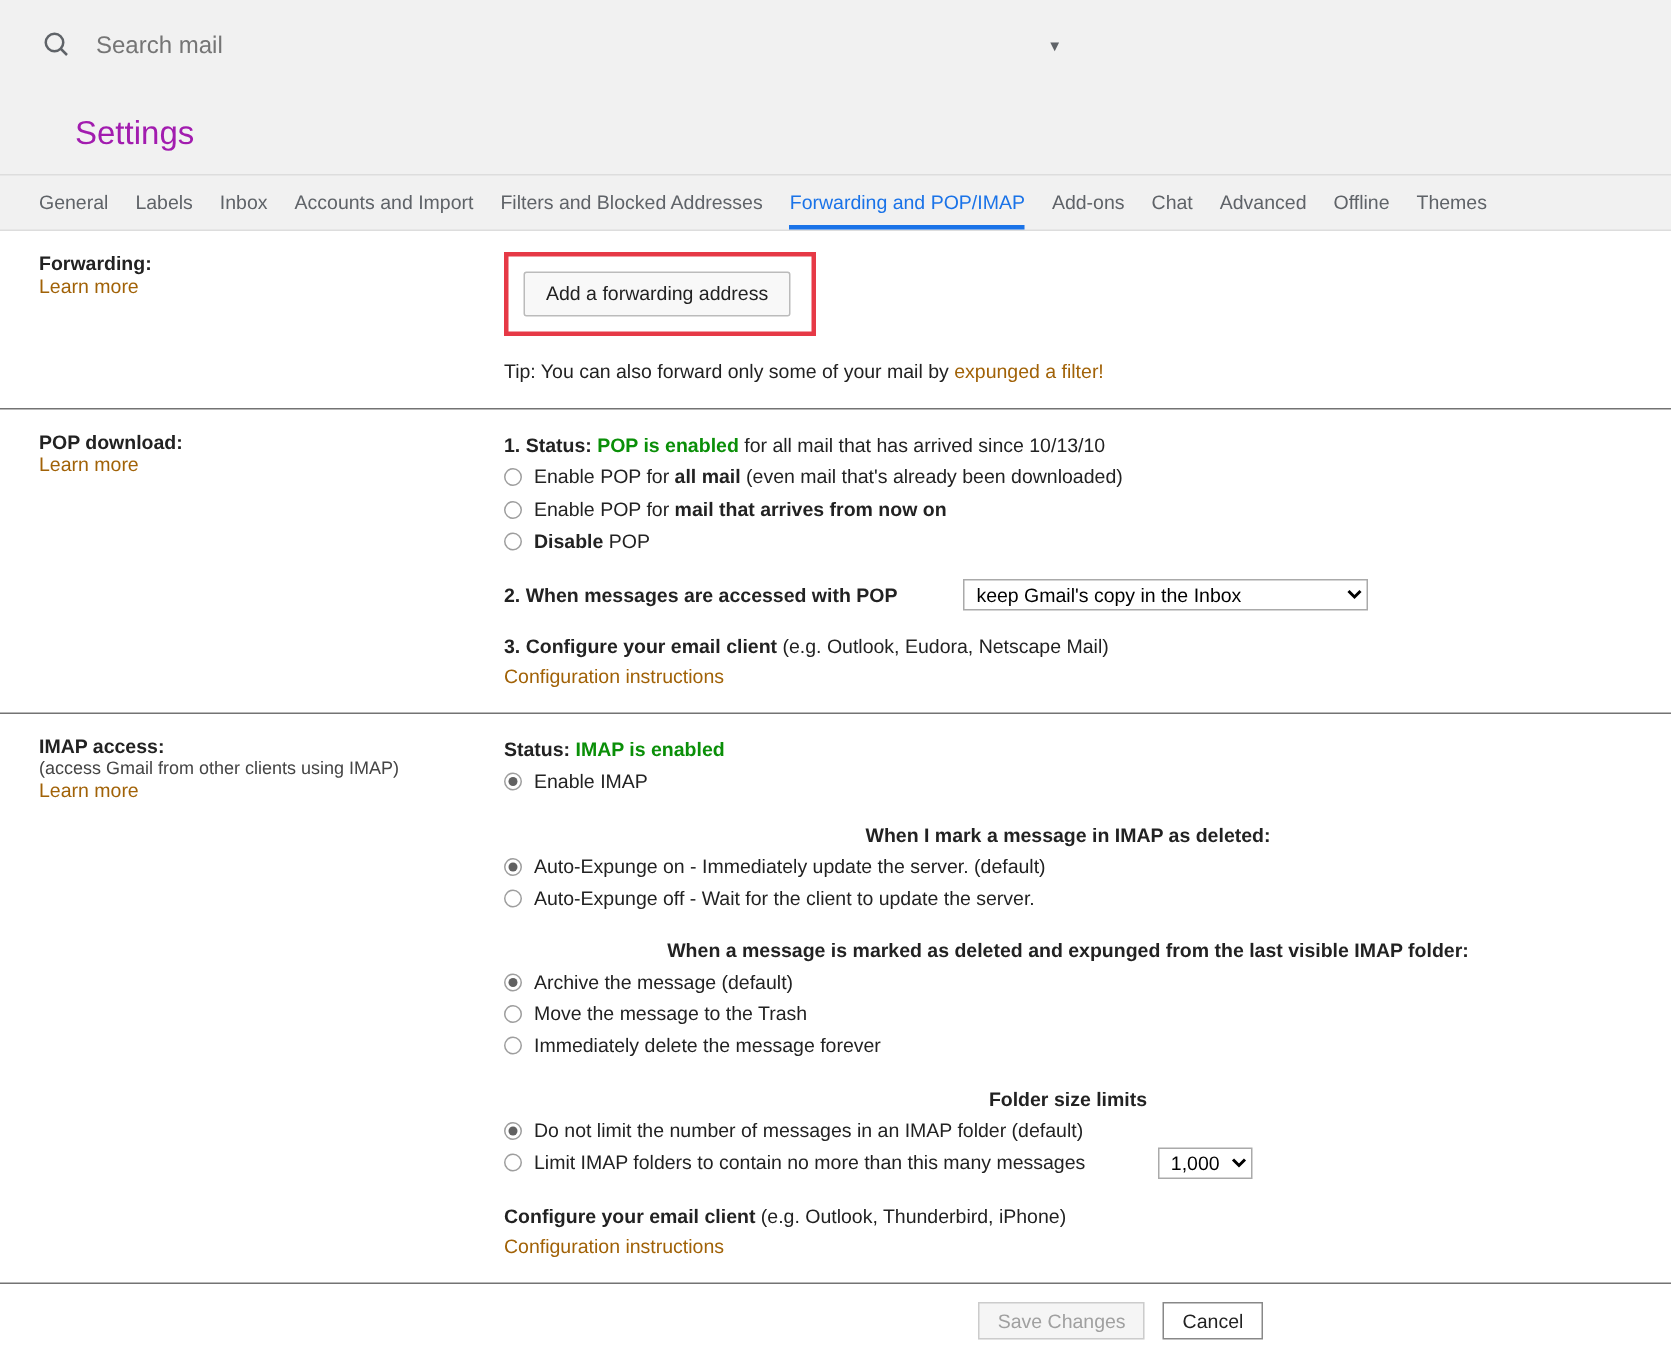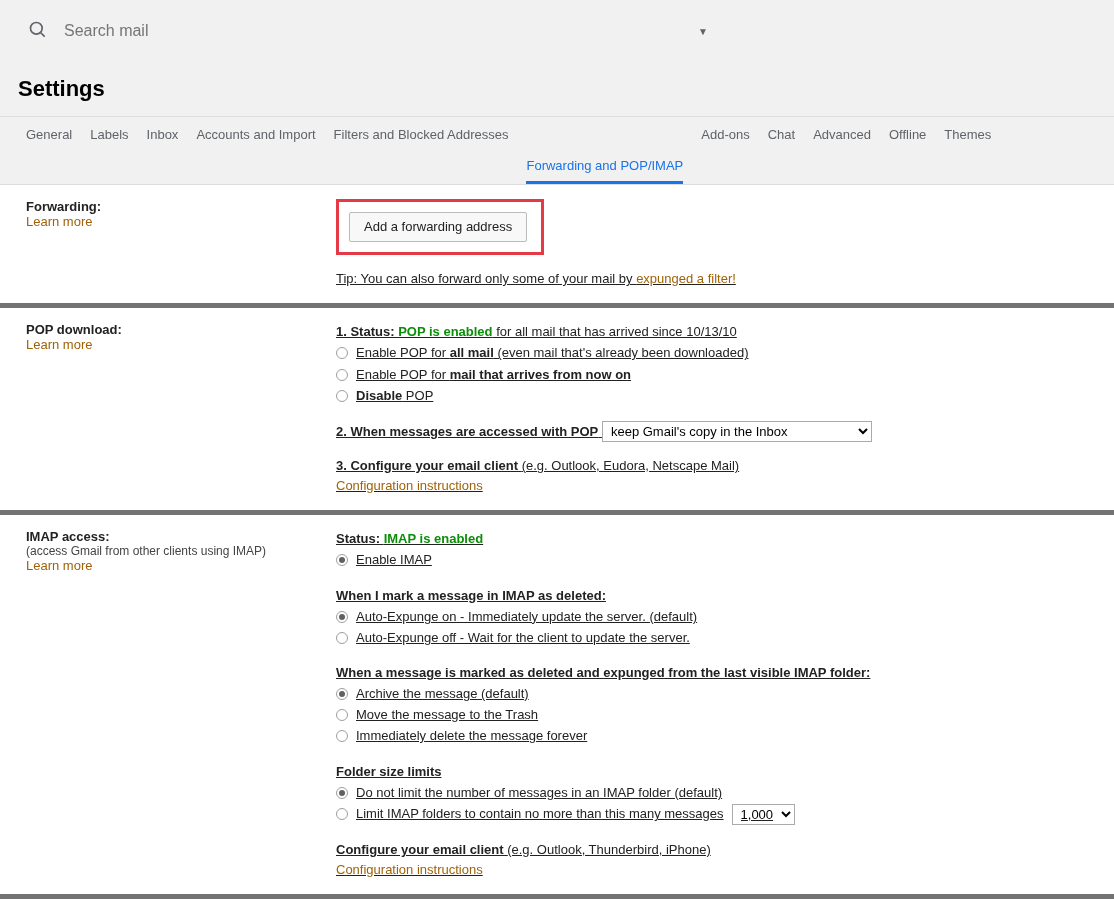--- a/index.html
+++ b/index.html
@@ -26,96 +26,97 @@
   }
   .search-wrap .icon { color: #5f6368; margin-right: 16px; }
   .search-wrap input {
     border: none; outline: none; background: transparent;
     font-size: 16px; color: #5f6368; flex: 1;
   }
   .search-wrap .drop { color: #5f6368; font-size: 10px; }
   .page-title {
     font-family: "Google Sans", Arial, sans-serif;
     font-size: 22px;
-    font-weight: 700;
-    color: #000000;
+    font-weight: 400;
+    color: #a21caf;
     padding: 14px 0 14px 18px;
     background: #f1f1f1;
+    margin-left: 32px;
   }
   .tabs {
     display: flex;
     gap: 18px;
     padding: 10px 0 0 26px;
     border-top: 1px solid #ddd;
     border-bottom: 1px solid #ddd;
     background: #f1f1f1;
     font-size: 13px;
   }
   .tabs .tab {
     color: #5f6368;
     padding-bottom: 10px;
     cursor: pointer;
     white-space: nowrap;
   }
   .tabs .tab.active {
     color: #1a73e8;
     border-bottom: 3px solid #1a73e8;
     padding-bottom: 8px;
-    margin-top: 31px;
   }
   .content { background: #fff; padding: 0; }
   .section {
     display: flex;
     padding: 14px 26px 14px 26px;
-    border-bottom: 5px solid #737373;
+    border-bottom: 1px solid #737373;
   }
   .section .left {
     width: 310px;
     flex-shrink: 0;
   }
   .section .left .heading {
     font-weight: bold;
     font-size: 13px;
   }
   .section .left .sub {
     font-size: 12px;
     color: #444;
   }
   .link { color: #a16207; cursor: pointer; }
-  .right { flex: 1; font-size: 13px; color: #222; line-height: 1.55; text-decoration: underline; }
+  .right { flex: 1; font-size: 13px; color: #222; line-height: 1.55; }
   .btn {
     display: inline-block;
     background: #f8f8f8;
     border: 1px solid #bbb;
     padding: 4px 14px;
     font-size: 13px;
     cursor: pointer;
     border-radius: 2px;
   }
   .highlight-box {
     border: 3px solid #e63946;
     display: inline-block;
     padding: 10px 14px 10px 10px;
     margin-bottom: 14px;
   }
-  .bold { font-weight: bold; }
+  .bold { font-weight: bold; text-align: center; }
   .green { color: #0a8f08; font-weight: bold; }
   .radio-row { display: flex; align-items: center; gap: 8px; margin: 1px 0;}
   .radio {
     width: 12px; height: 12px; border-radius: 50%;
     border: 1px solid #9e9e9e; display: inline-block; position: relative;
     flex-shrink: 0;
   }
   .radio.checked::after {
     content: ""; position: absolute; width: 6px; height: 6px;
     background: #616161; border-radius: 50%; top: 2px; left: 2px;
   }
   select {
     border: 1px solid #aaa; background: #fff; font-size: 13px;
     padding: 1px 4px;
+    margin-left: 40px;
   }
   .footer-btns {
     display: flex; justify-content: center; gap: 12px;
     padding: 12px 0 18px 380px;
   }
   .footer-btns .btn-save {
     border: 1px solid #ccc; background: #f5f5f5; color: #a0a0a0;
     padding: 4px 12px; cursor: default;
   }
   .footer-btns .btn-cancel {

